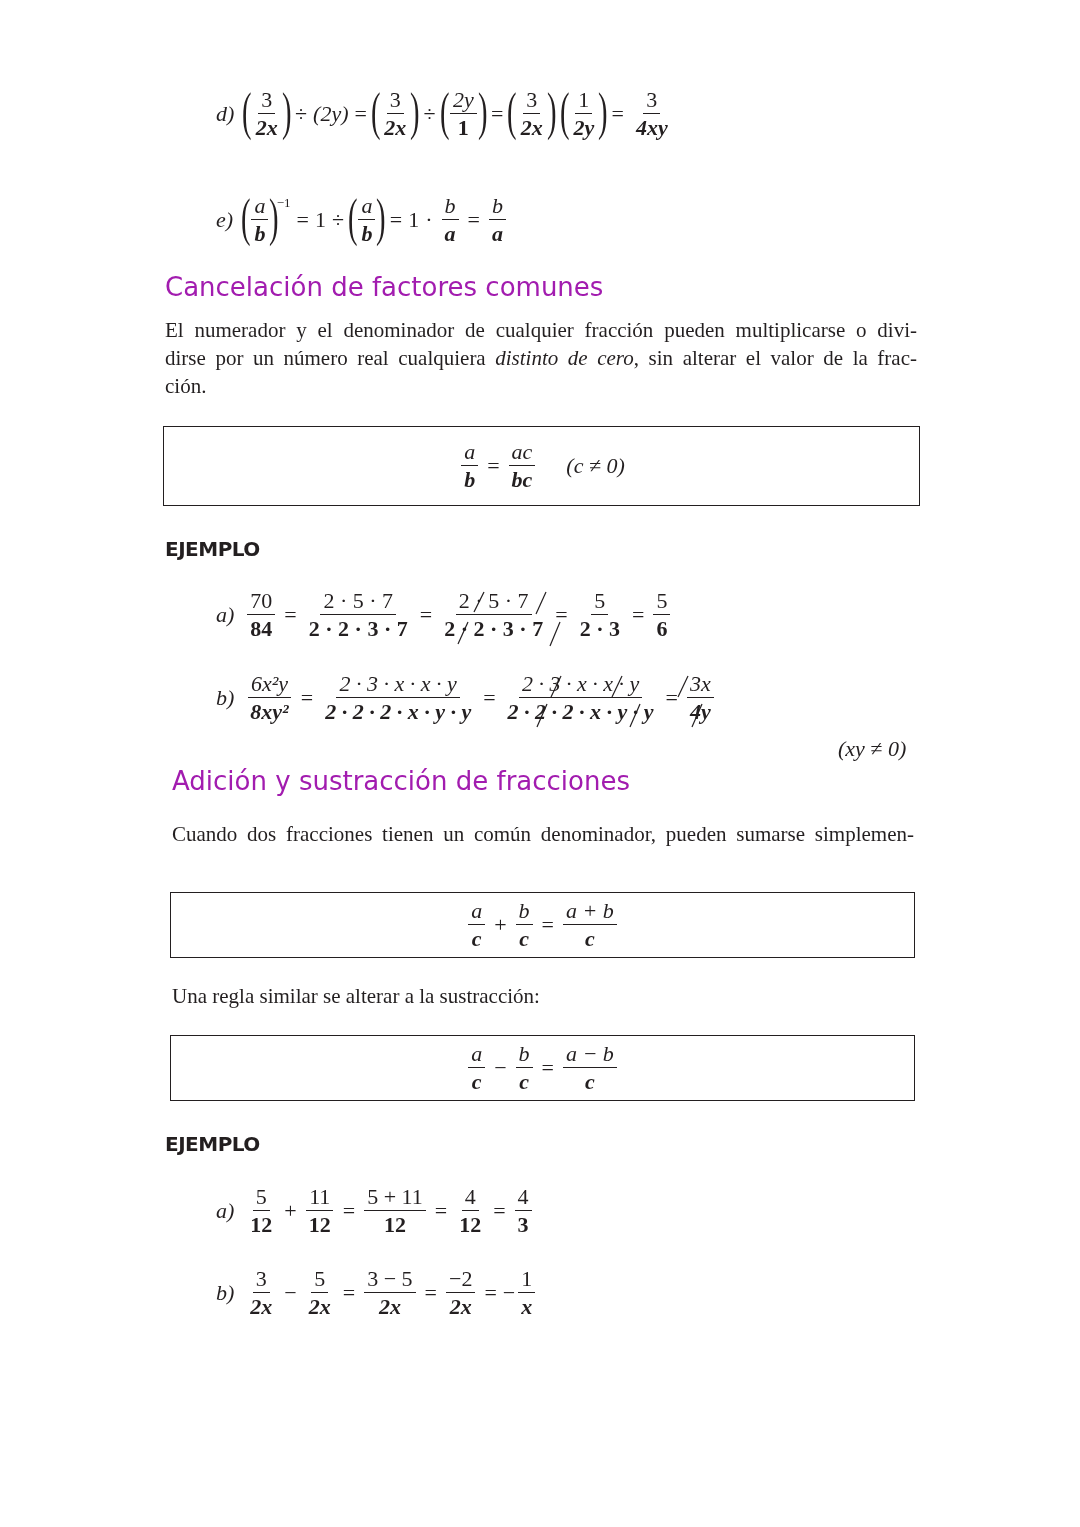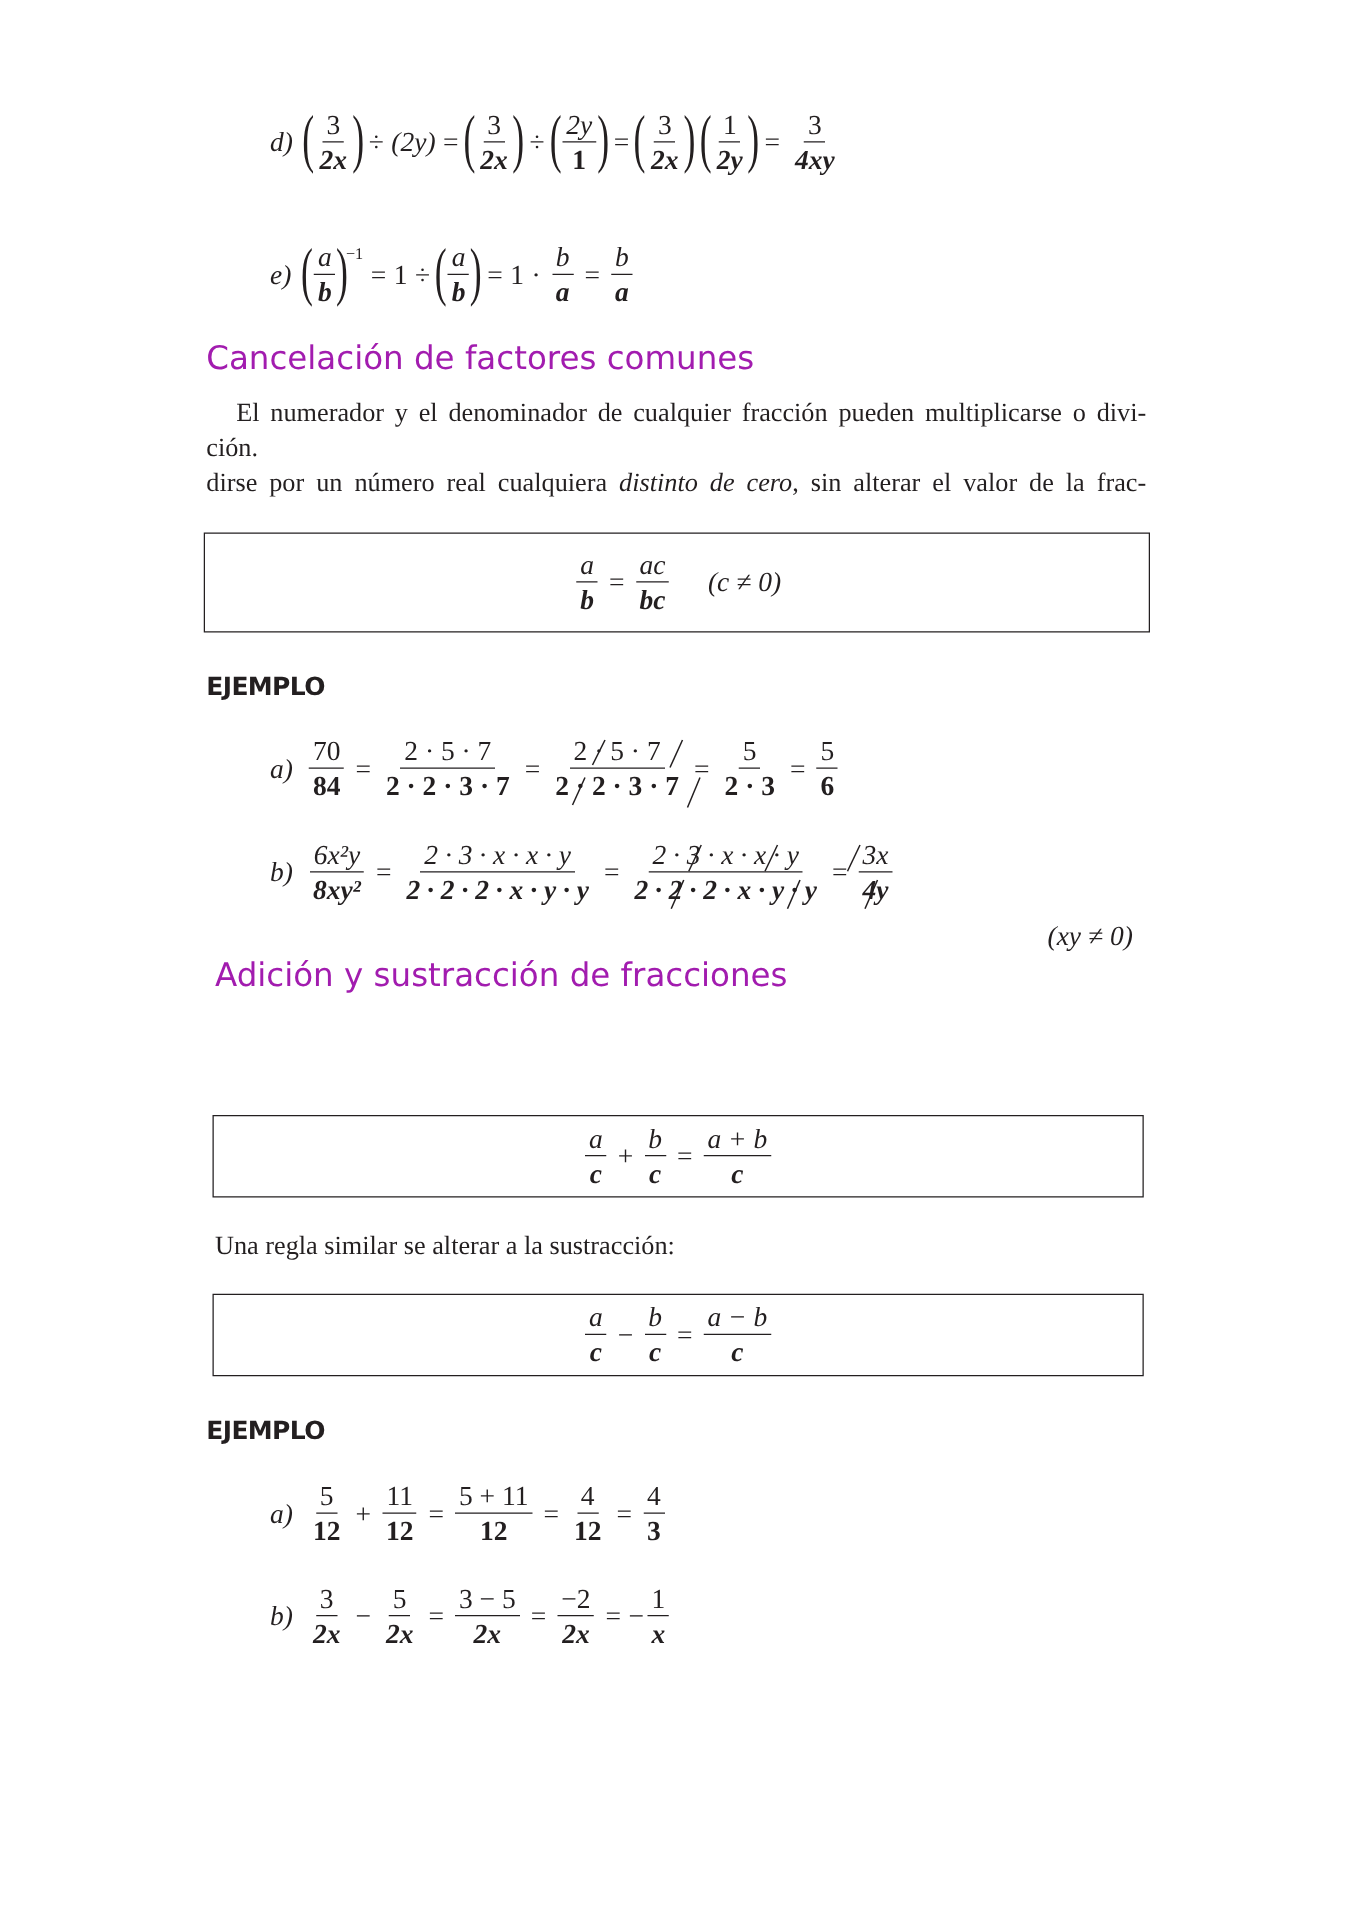--- a/index.html
+++ b/index.html
@@ -96,23 +96,23 @@
   <span class="op">=</span>
   <span class="frac">
       <span class="num it">b</span>
       <span class="den it">a</span>
     </span>
 </div>
 
 <div class="abs h2" style="left:165px; top:272px;">Cancelación de factores comunes</div>
 
 <div class="abs para" style="left:165px; top:316px; width:752px;">
-  <div style="text-align-last: justify; margin-left: 24px;">El numerador y el denominador de cualquier fracción pueden multiplicarse o divi-</div>
+  <div style="text-align-last: justify;">El numerador y el denominador de cualquier fracción pueden multiplicarse o divi-</div>
+  <div style="text-align-last: justify;"><span>dirse por un número real cualquiera </span><span class="it">distinto de cero</span><span>, sin alterar el valor de la frac-</span></div>
   <div>ción.</div>
-  <div style="text-align-last: justify;"><span>dirse por un número real cualquiera </span><span class="it">distinto de cero</span><span>, sin alterar el valor de la frac-</span></div>
 </div>
 
 <div class="abs box" style="left:163px; top:426px; width:757px; height:80px;">
   <div class="math">
     <span class="frac">
         <span class="num it">a</span>
         <span class="den it">b</span>
       </span>
     <span class="op">=</span>
     <span class="frac">
@@ -187,20 +187,21 @@
   <span class="op">=</span>
   <span class="frac it">
       <span class="num">3x</span>
       <span class="den">4y</span>
     </span>
 </div>
 <div class="abs it" style="left:838px; top:736px; font-size:22px;">(xy ≠  0)</div>
 
 <div class="abs h2" style="left:172px; top:766px;">Adición y sustracción de fracciones</div>
 <div class="abs para" style="left:172px; top:820px; width:742px;">
+  <div style="text-align-last: justify;">Cuando dos fracciones tienen un común denominador, pueden sumarse simplemen-</div>
 </div>
 
 <div class="abs box" style="left:170px; top:892px; width:745px; height:66px;">
   <div class="math">
     <span class="frac it">
         <span class="num">a</span>
         <span class="den">c</span>
       </span>
     <span class="op">+</span>
     <span class="frac it">

